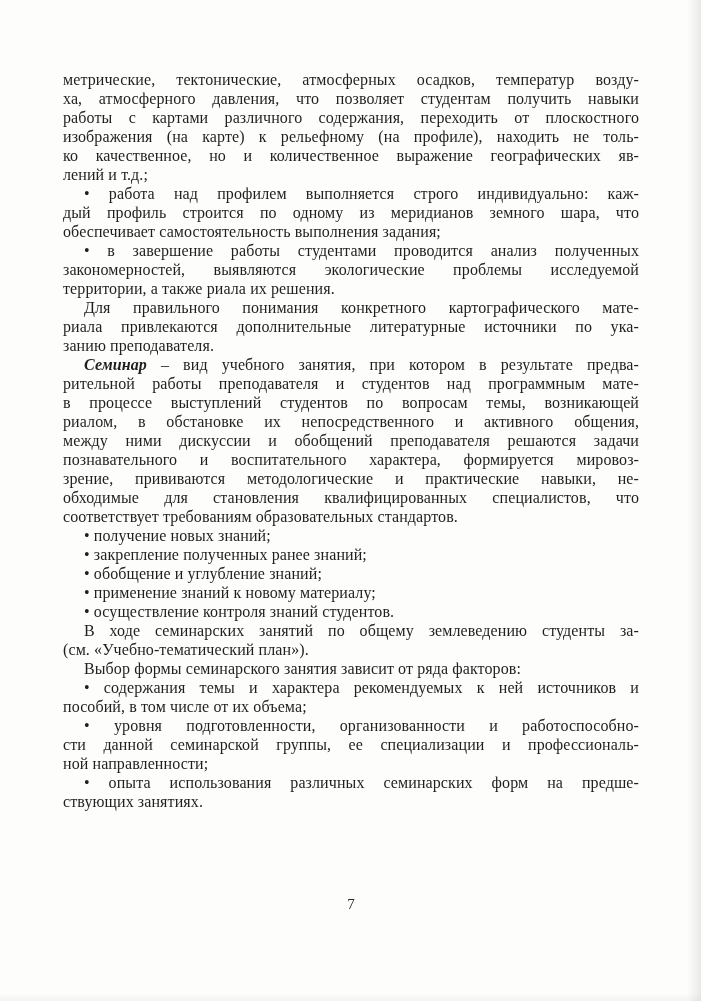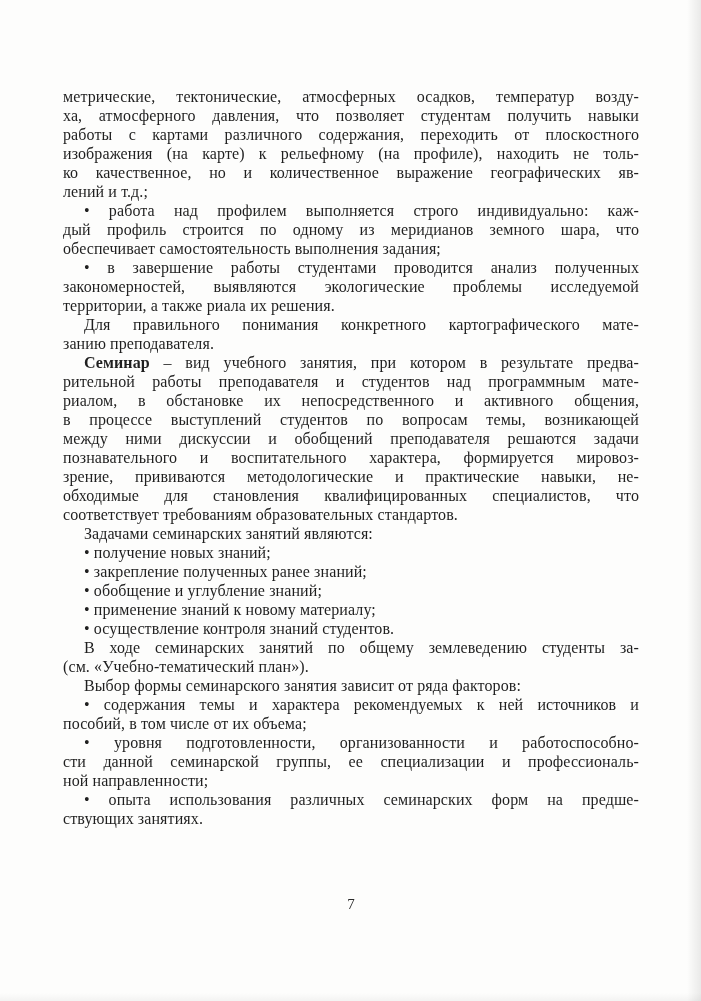--- a/index.html
+++ b/index.html
@@ -27,41 +27,42 @@
   .scan-edge-bottom {
     position: absolute;
     left: 0; bottom: 0;
     width: 100%; height: 8px;
     background: linear-gradient(to bottom, rgba(0,0,0,0), rgba(0,0,0,0.04));
     pointer-events: none;
   }
   .text-block {
     position: absolute;
     left: 63px;
-    top: 87px;
+    top: 70px;
     width: 576px;
     font-size: 16px;
     line-height: 19px;
     letter-spacing: 0.1px;
   }
   .para { margin: 0; }
   .line {
     text-align: justify;
     text-align-last: justify;
     white-space: normal;
   }
   .line.last {
     text-align: right;
     text-align-last: left;
   }
   .line.indent {
     text-indent: 21px;
   }
   .lead-term {
     font-weight: bold;
+    font-style: italic;
   }
   .page-number {
     position: absolute;
     top: 896px;
     left: 63px;
     width: 576px;
     text-align: center;
     font-size: 15px;
     color: #2a2a2a;
   }
@@ -84,35 +85,33 @@
         <div class="line">дый профиль строится по одному из меридианов земного шара, что</div>
         <div class="line last">обеспечивает самостоятельность выполнения задания;</div>
       </div>
       <div class="para">
         <div class="line indent">• в завершение работы студентами проводится анализ полученных</div>
         <div class="line">закономерностей, выявляются экологические проблемы исследуемой</div>
         <div class="line last">территории, а также риала их решения.</div>
       </div>
       <div class="para">
         <div class="line indent">Для правильного понимания конкретного картографического мате-</div>
+        <div class="line">риала привлекаются дополнительные литературные источники по ука-</div>
         <div class="line last">занию преподавателя.</div>
       </div>
       <div class="para">
         <div class="line indent"><span class="lead-term">Семинар</span> – вид учебного занятия, при котором в результате предва-</div>
         <div class="line">рительной работы преподавателя и студентов над программным мате-</div>
+        <div class="line">в процессе выступлений студентов по вопросам темы, возникающей</div>
         <div class="line">риалом, в обстановке их непосредственного и активного общения,</div>
-        <div class="line">в процессе выступлений студентов по вопросам темы, возникающей</div>
         <div class="line">между ними дискуссии и обобщений преподавателя решаются задачи</div>
         <div class="line">познавательного и воспитательного характера, формируется мировоз-</div>
         <div class="line">зрение, прививаются методологические и практические навыки, не-</div>
         <div class="line">обходимые для становления квалифицированных специалистов, что</div>
         <div class="line last">соответствует требованиям образовательных стандартов.</div>
-      </div>
-      <div class="para">
-        <div class="line last indent">Задачами семинарских занятий являются:</div>
       </div>
       <div class="para">
         <div class="line last indent">• получение новых знаний;</div>
       </div>
       <div class="para">
         <div class="line last indent">• закрепление полученных ранее знаний;</div>
       </div>
       <div class="para">
         <div class="line last indent">• обобщение и углубление знаний;</div>
       </div>

